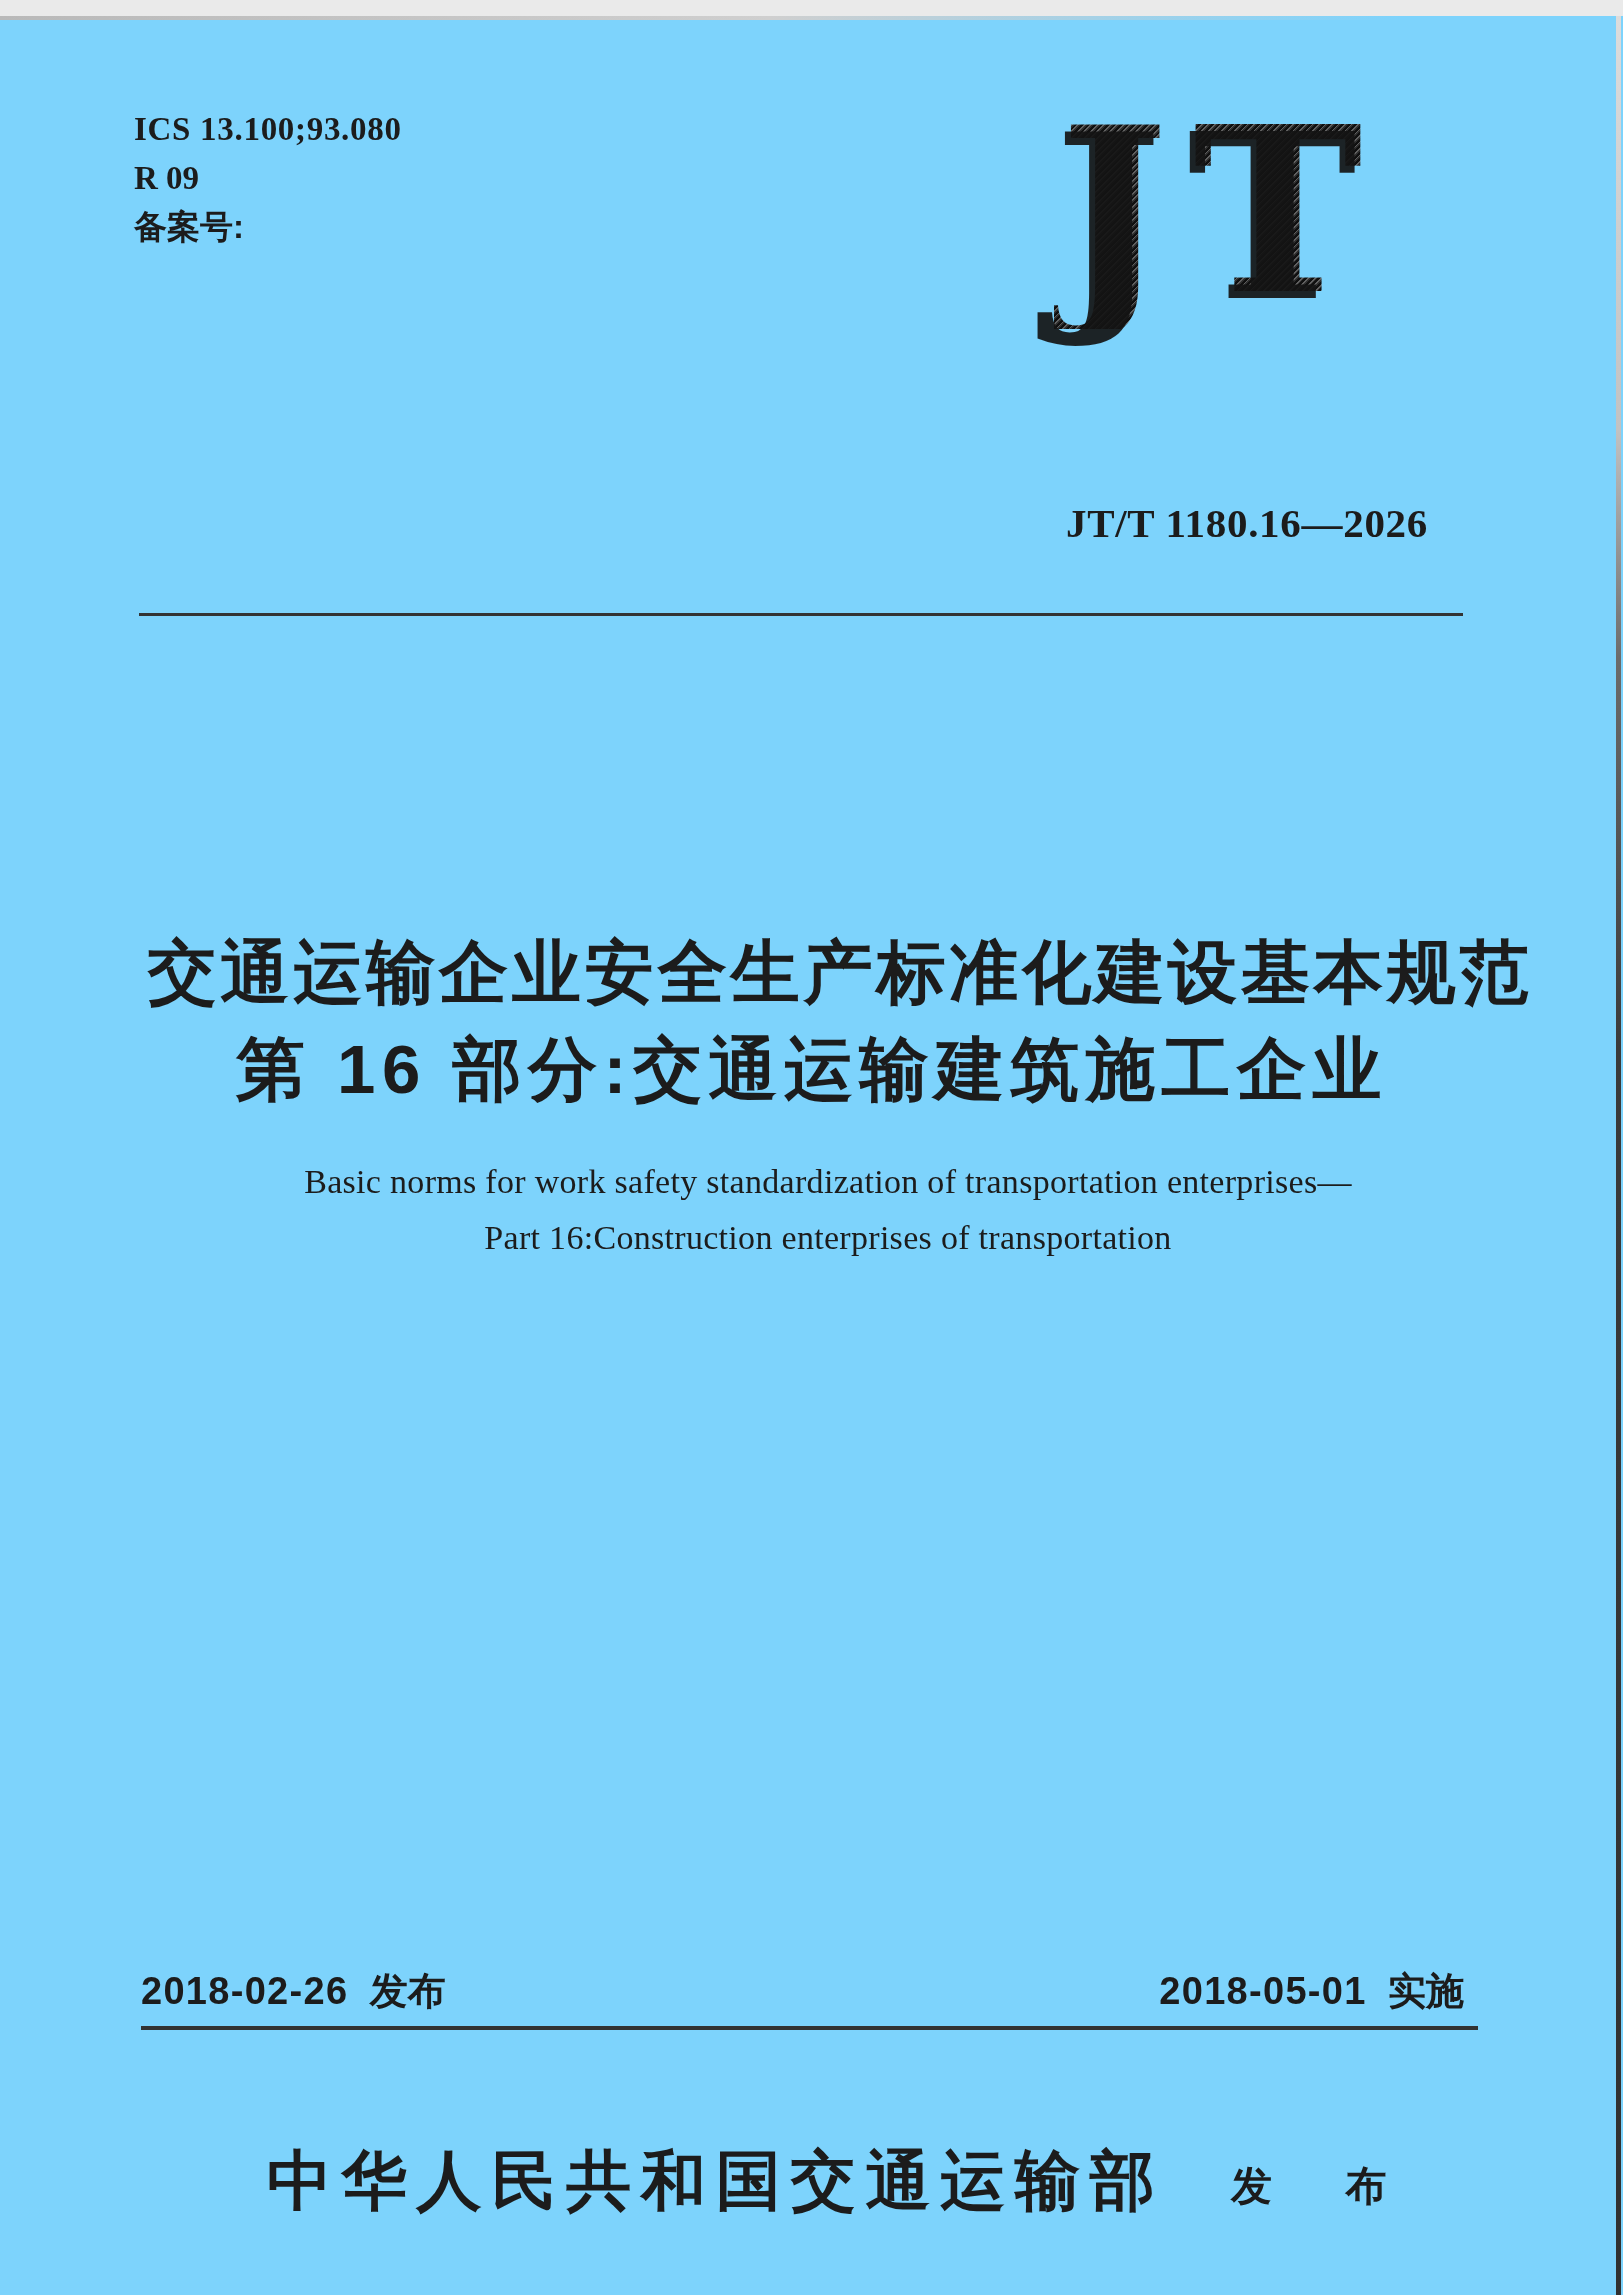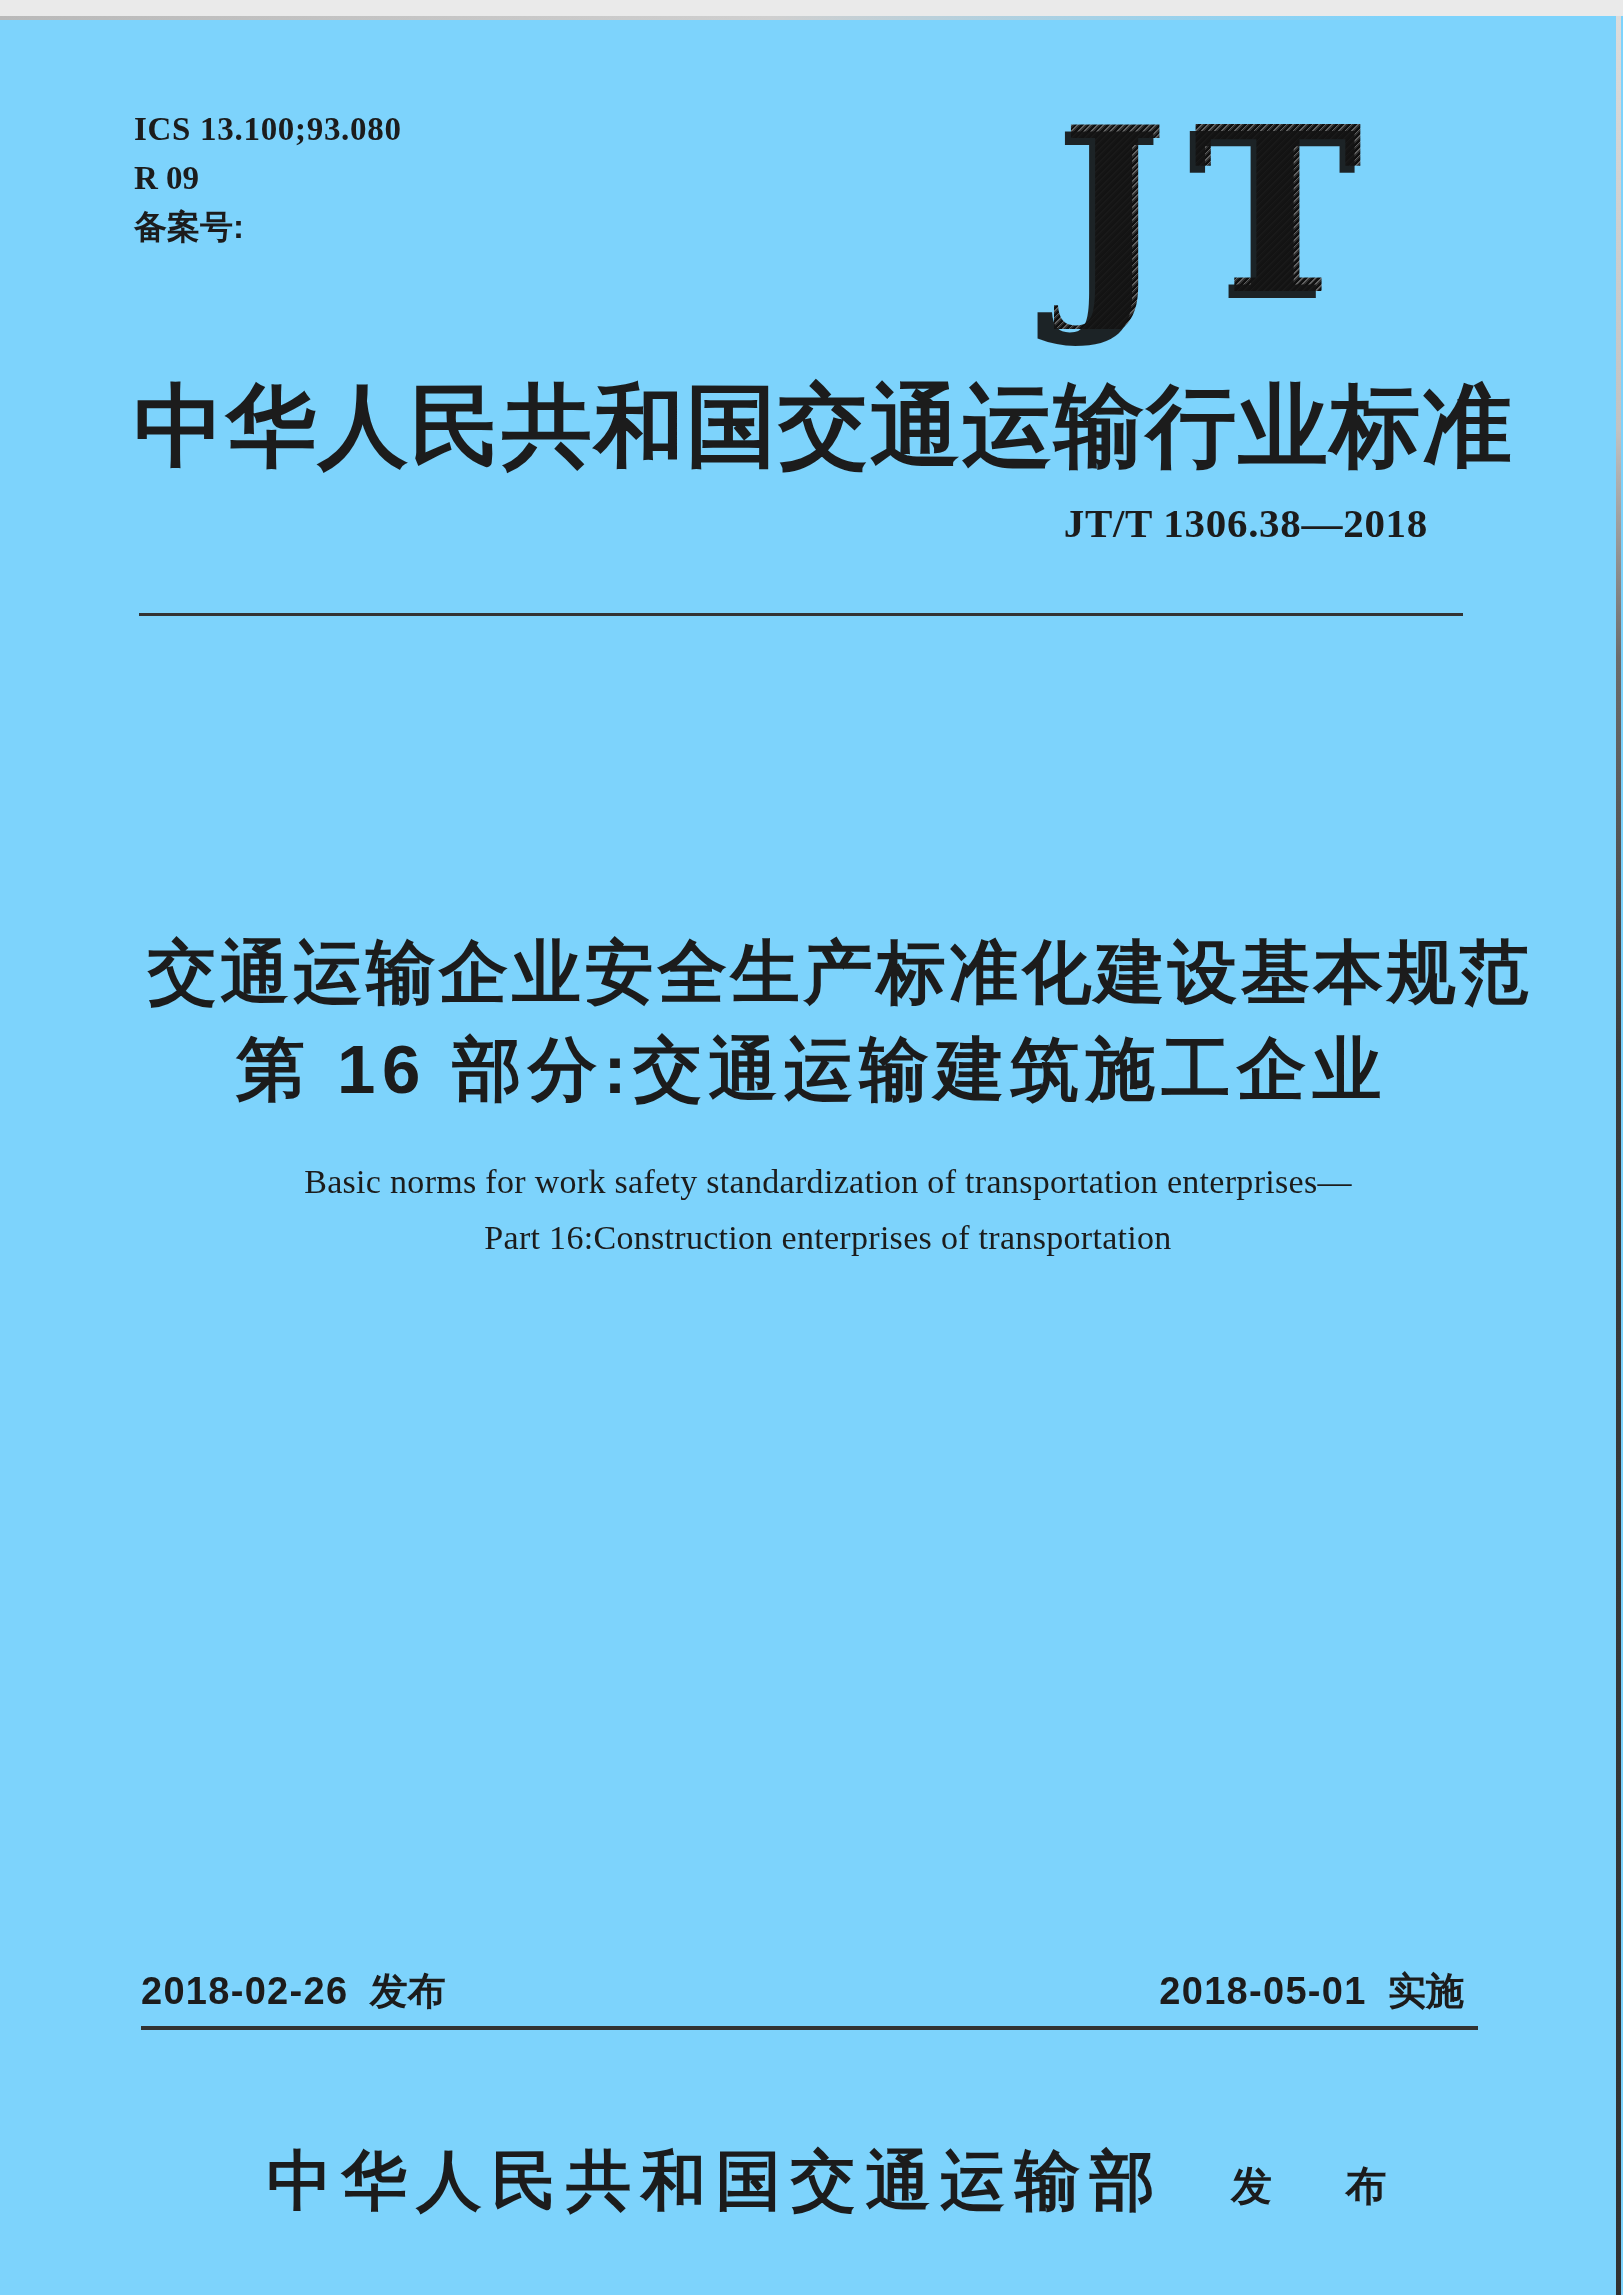--- a/index.html
+++ b/index.html
@@ -101,22 +101,21 @@
   <div class="edge-bottom"></div>
 
   <div class="meta">
     <div class="ics">ICS 13.100;93.080</div>
     <div class="rcode">R 09</div>
     <div class="record">备案号:</div>
   </div>
 
   <div class="jt-logo">JT</div>
 
-  <div class="std-heading">中华人民共和国交通运输行业标准</div>
-  <div class="std-code">JT/T 1306.38—2018</div>
+  <div class="std-code">JT/T 1180.16—2026</div>
 
   <div class="rule-top"></div>
 
   <div class="title-cn1">交通运输企业安全生产标准化建设基本规范</div>
   <div class="title-cn2">第 16 部分:交通运输建筑施工企业</div>
   <div class="title-en1">Basic norms for work safety standardization of transportation enterprises—</div>
   <div class="title-en2">Part 16:Construction enterprises of transportation</div>
 
   <div class="date-row">
     <div class="date-left">

